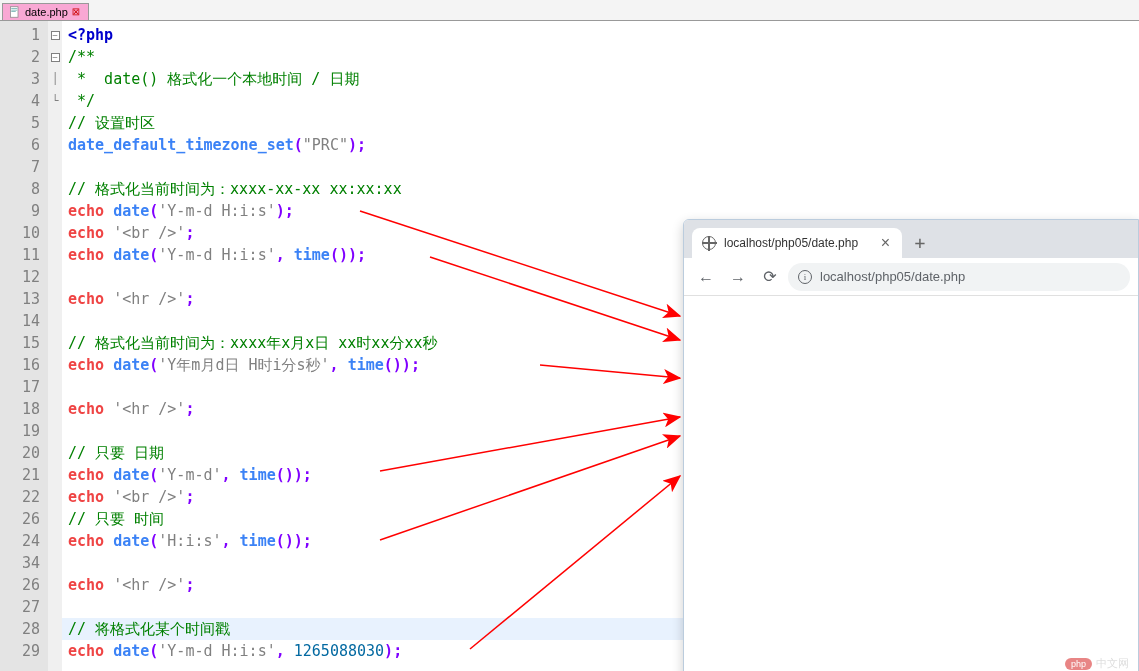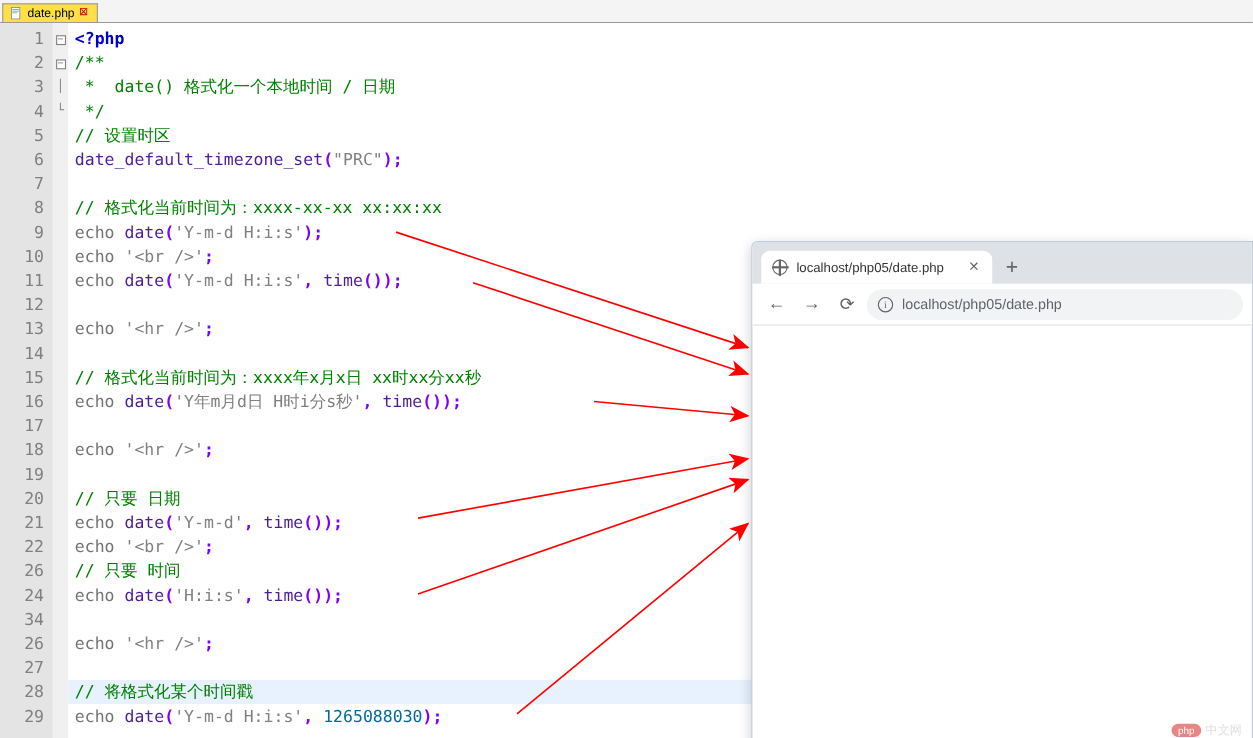--- a/index.html
+++ b/index.html
@@ -1,41 +1,41 @@
 <!DOCTYPE html>
 <html><head>
   <meta charset="utf-8">
   <style>
     * { margin: 0; padding: 0; box-sizing: border-box; }
     body { font-family: Consolas, monospace; font-size: 14px; background: #f0f0f0; position: relative; width: 1139px; height: 671px; overflow: hidden; }
     
     .editor-pane { position: absolute; top: 0; left: 0; width: 100%; height: 100%; }
     
     .tab-bar { background: #f4f4f4; border-bottom: 1px solid #999; height: 21px; display: flex; align-items: flex-end; padding-left: 2px; }
-    .tab { background: #fde047; border: 1px solid #999; border-bottom: none; padding: 2px 6px; font-size: 11px; font-family: "Microsoft YaHei", sans-serif; display: flex; align-items: center; gap: 4px; }
+    .tab { background: #f9a8d4; border: 1px solid #999; border-bottom: none; padding: 2px 6px; font-size: 11px; font-family: "Microsoft YaHei", sans-serif; display: flex; align-items: center; gap: 4px; }
     .tab-icon { width: 12px; height: 12px; display: inline-block; }
     .tab-close { width: 10px; height: 10px; color: #c00; font-size: 10px; line-height: 10px; cursor: pointer; }
     
     .code-area { display: flex; height: calc(100% - 21px); background: #fff; }
     .gutter { background: #e4e4e4; color: #808080; text-align: right; padding: 3px 8px 0 12px; font-size: 15px; line-height: 22px; user-select: none; min-width: 48px; }
     .fold-col { background: #f0f0f0; width: 14px; padding-top: 3px; line-height: 22px; font-size: 11px; color: #808080; text-align: center; }
     .fold-box { display: inline-block; width: 9px; height: 9px; border: 1px solid #808080; background: #fff; line-height: 7px; font-size: 9px; text-align: center; }
     .fold-line { color: #808080; display: inline-block; }
     
     .code { padding: 3px 0 0 6px; line-height: 22px; font-size: 15px; white-space: pre; flex: 1; }
     .code .line { height: 22px; }
     .hl-line { background: #e8f2fe; display: block; margin-left: -6px; padding-left: 6px; width: 100%; }
     
     .k { color: #0000cc; font-weight: bold; }
-    .kw { color: #737373; font-weight: normal; }
+    .kw { color: #ef4444; font-weight: bold; }
     .c { color: #008000; }
     .s { color: #808080; }
     .n { color: #0369a1; }
     .p { color: #8000ff; font-weight: bold; }
-    .fn { color: #4c1d95; font-weight: normal; }
+    .fn { color: #3b82f6; font-weight: bold; }
     
     
     .browser { position: absolute; top: 219px; left: 683px; width: 456px; height: 548px; background: #fff; border: 1px solid #bcd; border-radius: 6px 0 0 0; box-shadow: 0 4px 12px rgba(0,0,0,0.2); overflow: hidden; }
     .browser-tabs { background: #dee1e6; height: 38px; display: flex; align-items: flex-end; padding: 6px 8px 0 8px; gap: 4px; }
     .browser-tab { background: #fff; border-radius: 8px 8px 0 0; padding: 6px 10px; display: flex; align-items: center; gap: 8px; font-family: Arial, sans-serif; font-size: 12px; flex: 0 0 210px; min-width: 0; }
     .favicon { width: 14px; height: 14px; border: 1.5px solid #666; border-radius: 50%; position: relative; flex-shrink: 0; }
     .favicon::before { content: ''; position: absolute; top: 5px; left: -1.5px; right: -1.5px; height: 1.5px; background: #666; }
     .favicon::after { content: ''; position: absolute; left: 5px; top: -1.5px; bottom: -1.5px; width: 1.5px; background: #666; }
     .tab-title { flex: 1; overflow: hidden; text-overflow: ellipsis; white-space: nowrap; color: #333; }
     .tab-x { color: #666; font-size: 16px; cursor: pointer; padding: 0 2px; }

